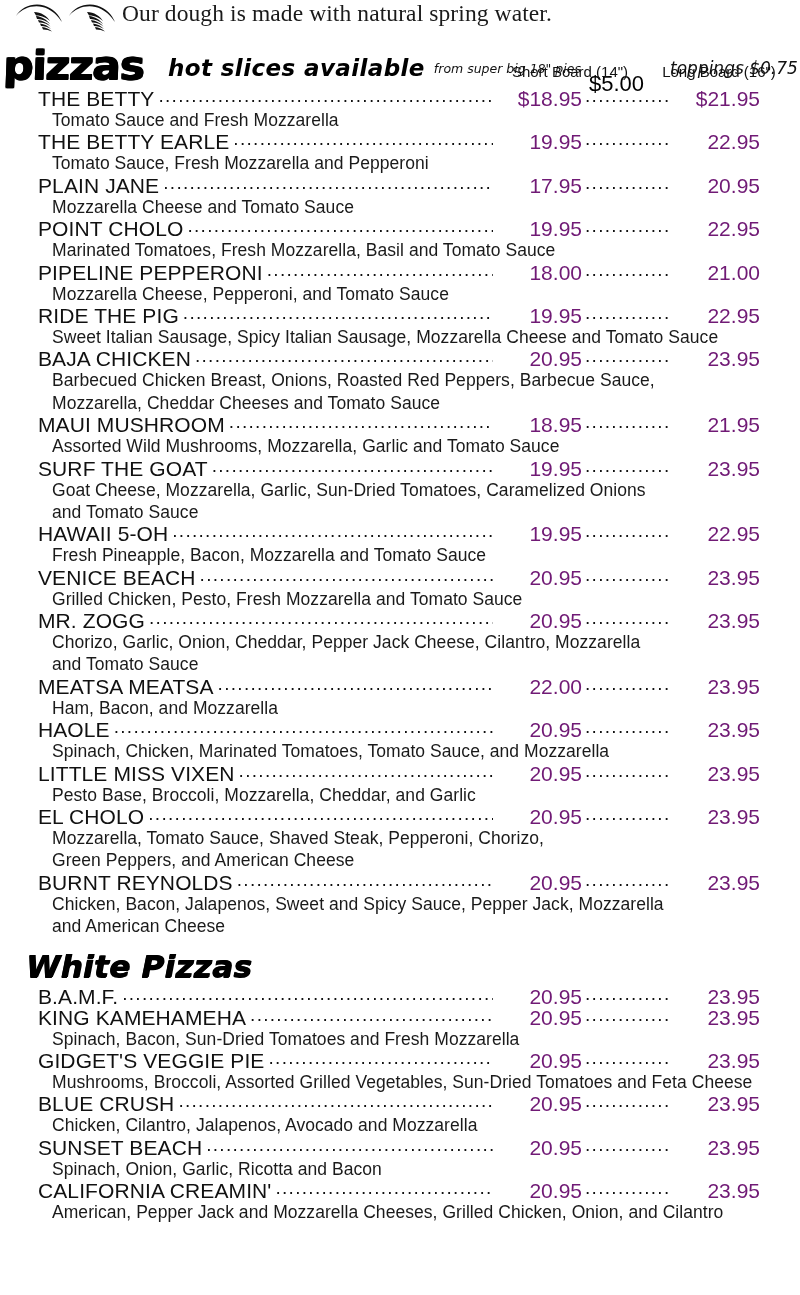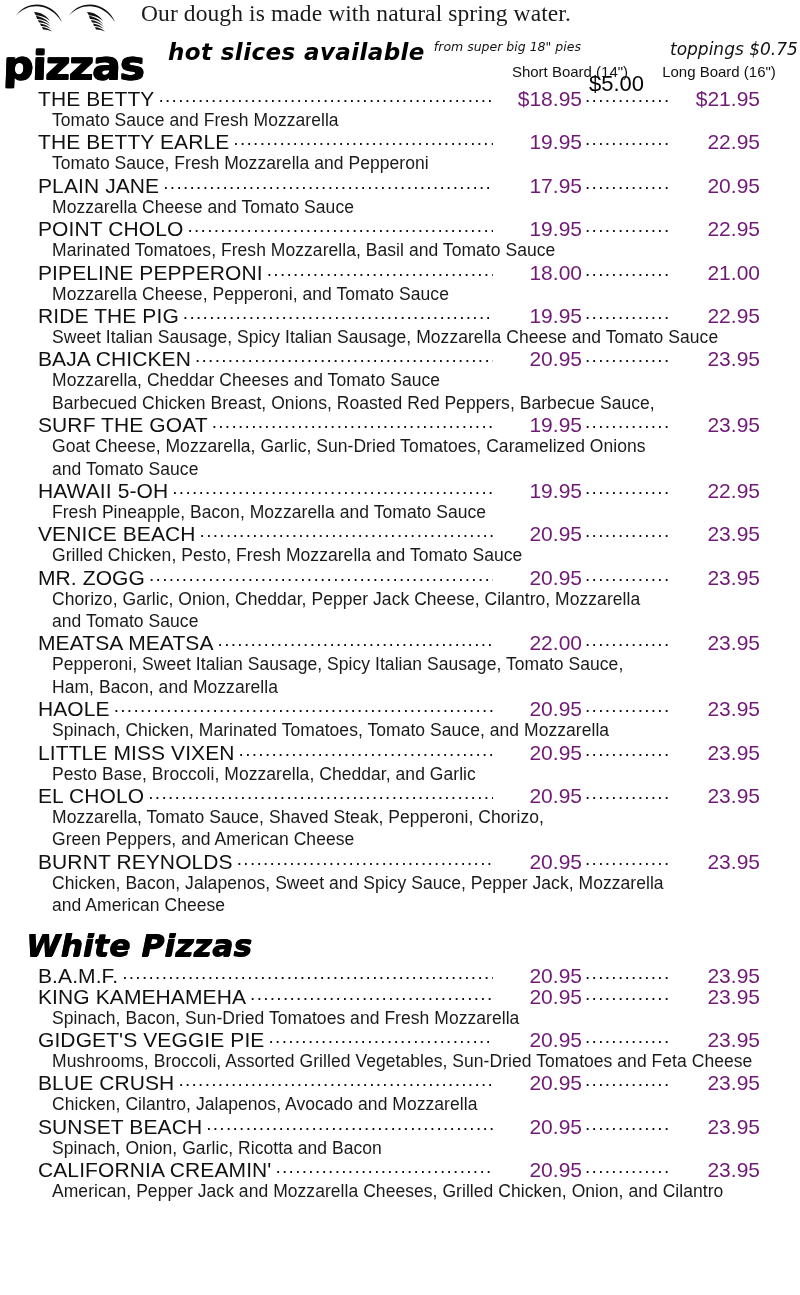--- a/index.html
+++ b/index.html
@@ -32,27 +32,27 @@
     height: 30px;
     flex: 0 0 auto;
     margin-left: 14px;
     margin-top: 1px;
   }
   .tagline {
     font-family: "Liberation Serif", serif;
     font-size: 23.5px;
     letter-spacing: 0.1px;
     color: #1a1a1a;
-    margin-left: 19px;
+    margin-left: 0;
     line-height: 1;
   }
 
   .slices-row {
     display: flex;
-    align-items: flex-start;
+    align-items: center;
     margin-top: 6px;
     padding-left: 168px;
     white-space: nowrap;
   }
   .slices-head {
     font-family: "DejaVu Sans", sans-serif;
     font-weight: bold;
     font-style: italic;
     font-size: 23px;
     letter-spacing: 0.4px;
@@ -318,22 +318,34 @@
     </div>
     <div class="item">
       <div class="item-line">
         <span class="item-name">BAJA CHICKEN</span>
         <span class="leader"></span>
         <span class="price p1">20.95</span>
         <span class="leader-mid"></span>
         <span class="price p2">23.95</span>
       </div>
       <div class="desc">
+        <div>Barbecued Chicken Breast, Onions, Roasted Red Peppers, Barbecue Sauce,</div>
         <div>Mozzarella, Cheddar Cheeses and Tomato Sauce</div>
-        <div>Barbecued Chicken Breast, Onions, Roasted Red Peppers, Barbecue Sauce,</div>
+      </div>
+    </div>
+    <div class="item">
+      <div class="item-line">
+        <span class="item-name">MAUI MUSHROOM</span>
+        <span class="leader"></span>
+        <span class="price p1">18.95</span>
+        <span class="leader-mid"></span>
+        <span class="price p2">21.95</span>
+      </div>
+      <div class="desc">
+        <div>Assorted Wild Mushrooms, Mozzarella, Garlic and Tomato Sauce</div>
       </div>
     </div>
     <div class="item">
       <div class="item-line">
         <span class="item-name">SURF THE GOAT</span>
         <span class="leader"></span>
         <span class="price p1">19.95</span>
         <span class="leader-mid"></span>
         <span class="price p2">23.95</span>
       </div>
@@ -381,21 +393,20 @@
     </div>
     <div class="item">
       <div class="item-line">
         <span class="item-name">MEATSA MEATSA</span>
         <span class="leader"></span>
         <span class="price p1">22.00</span>
         <span class="leader-mid"></span>
         <span class="price p2">23.95</span>
       </div>
       <div class="desc">
-        <div>Pepperoni, Sweet Italian Sausage, Spicy Italian Sausage, Tomato Sauce,</div>
         <div>Ham, Bacon, and Mozzarella</div>
       </div>
     </div>
     <div class="item">
       <div class="item-line">
         <span class="item-name">HAOLE</span>
         <span class="leader"></span>
         <span class="price p1">20.95</span>
         <span class="leader-mid"></span>
         <span class="price p2">23.95</span>

